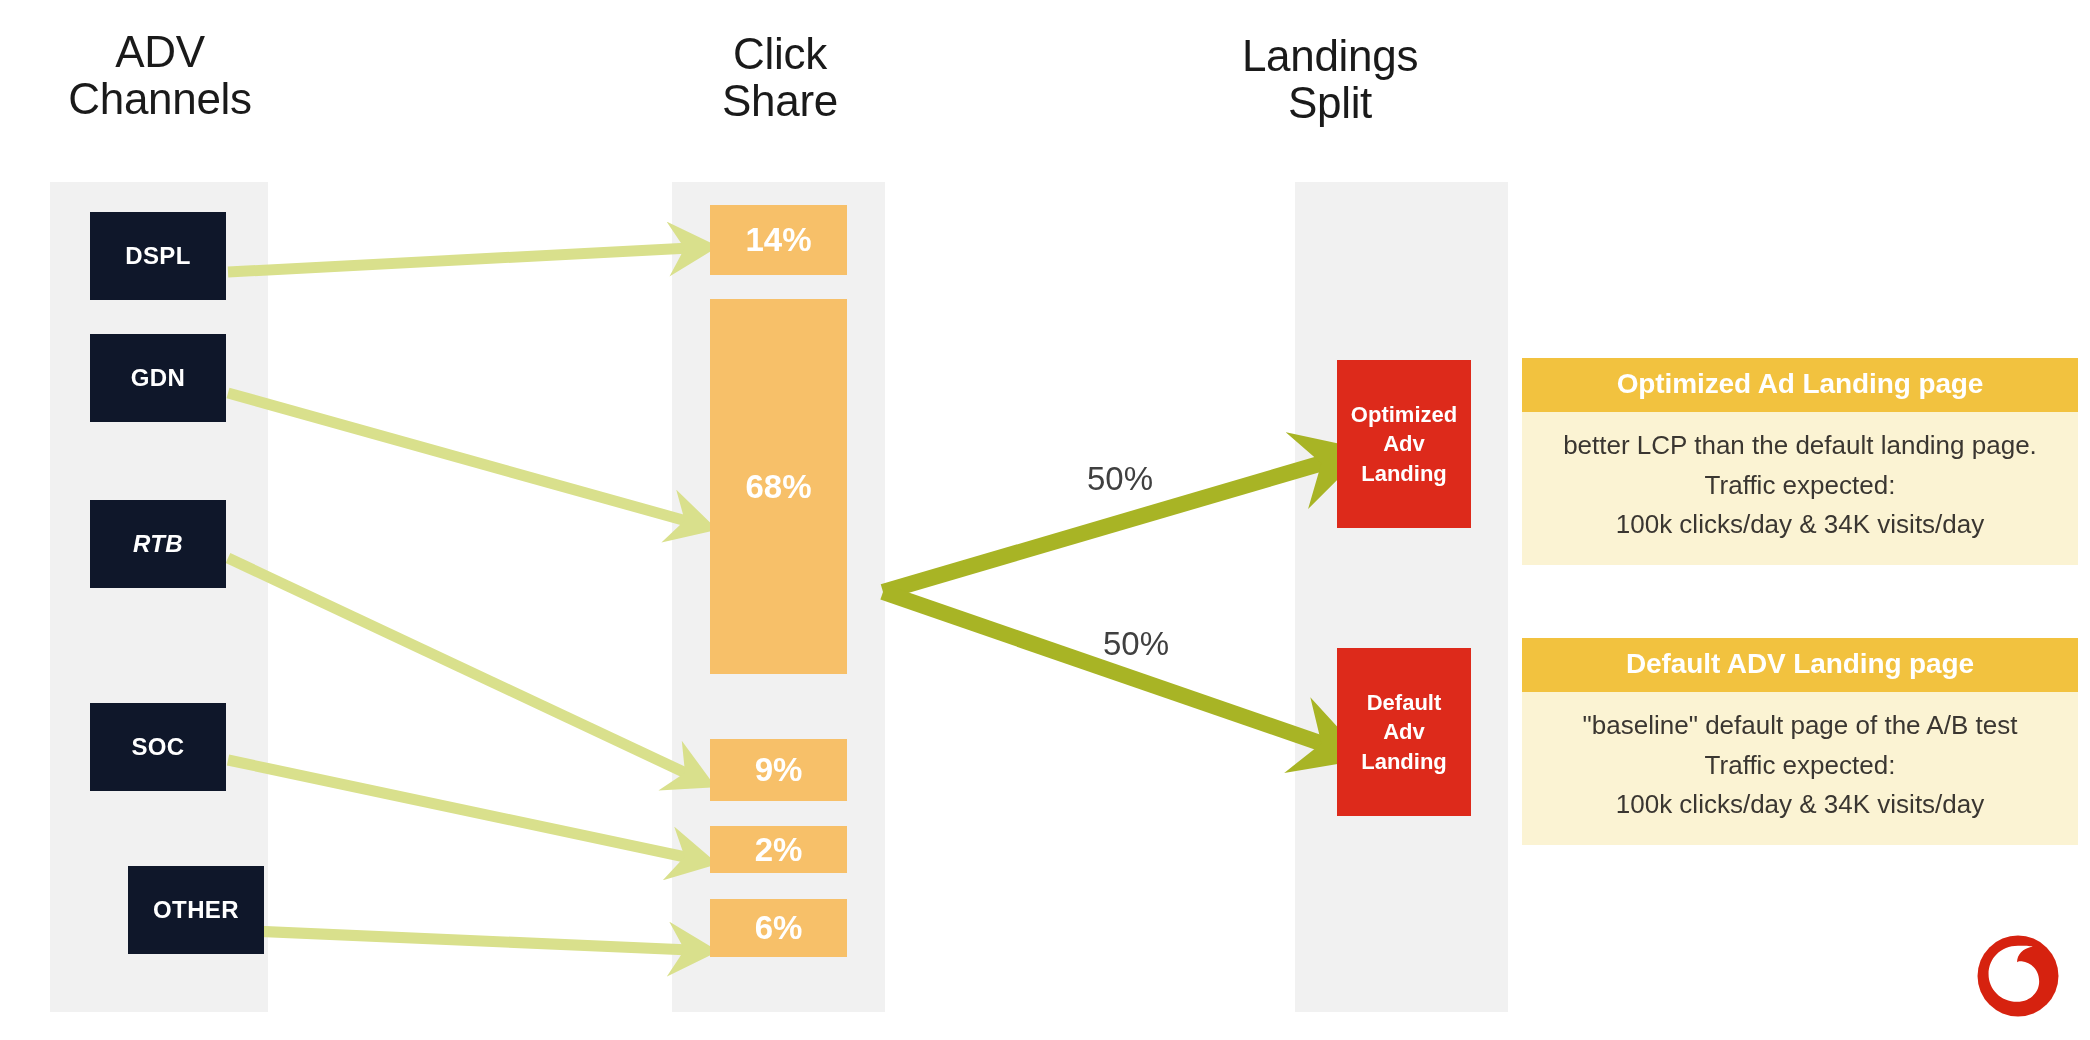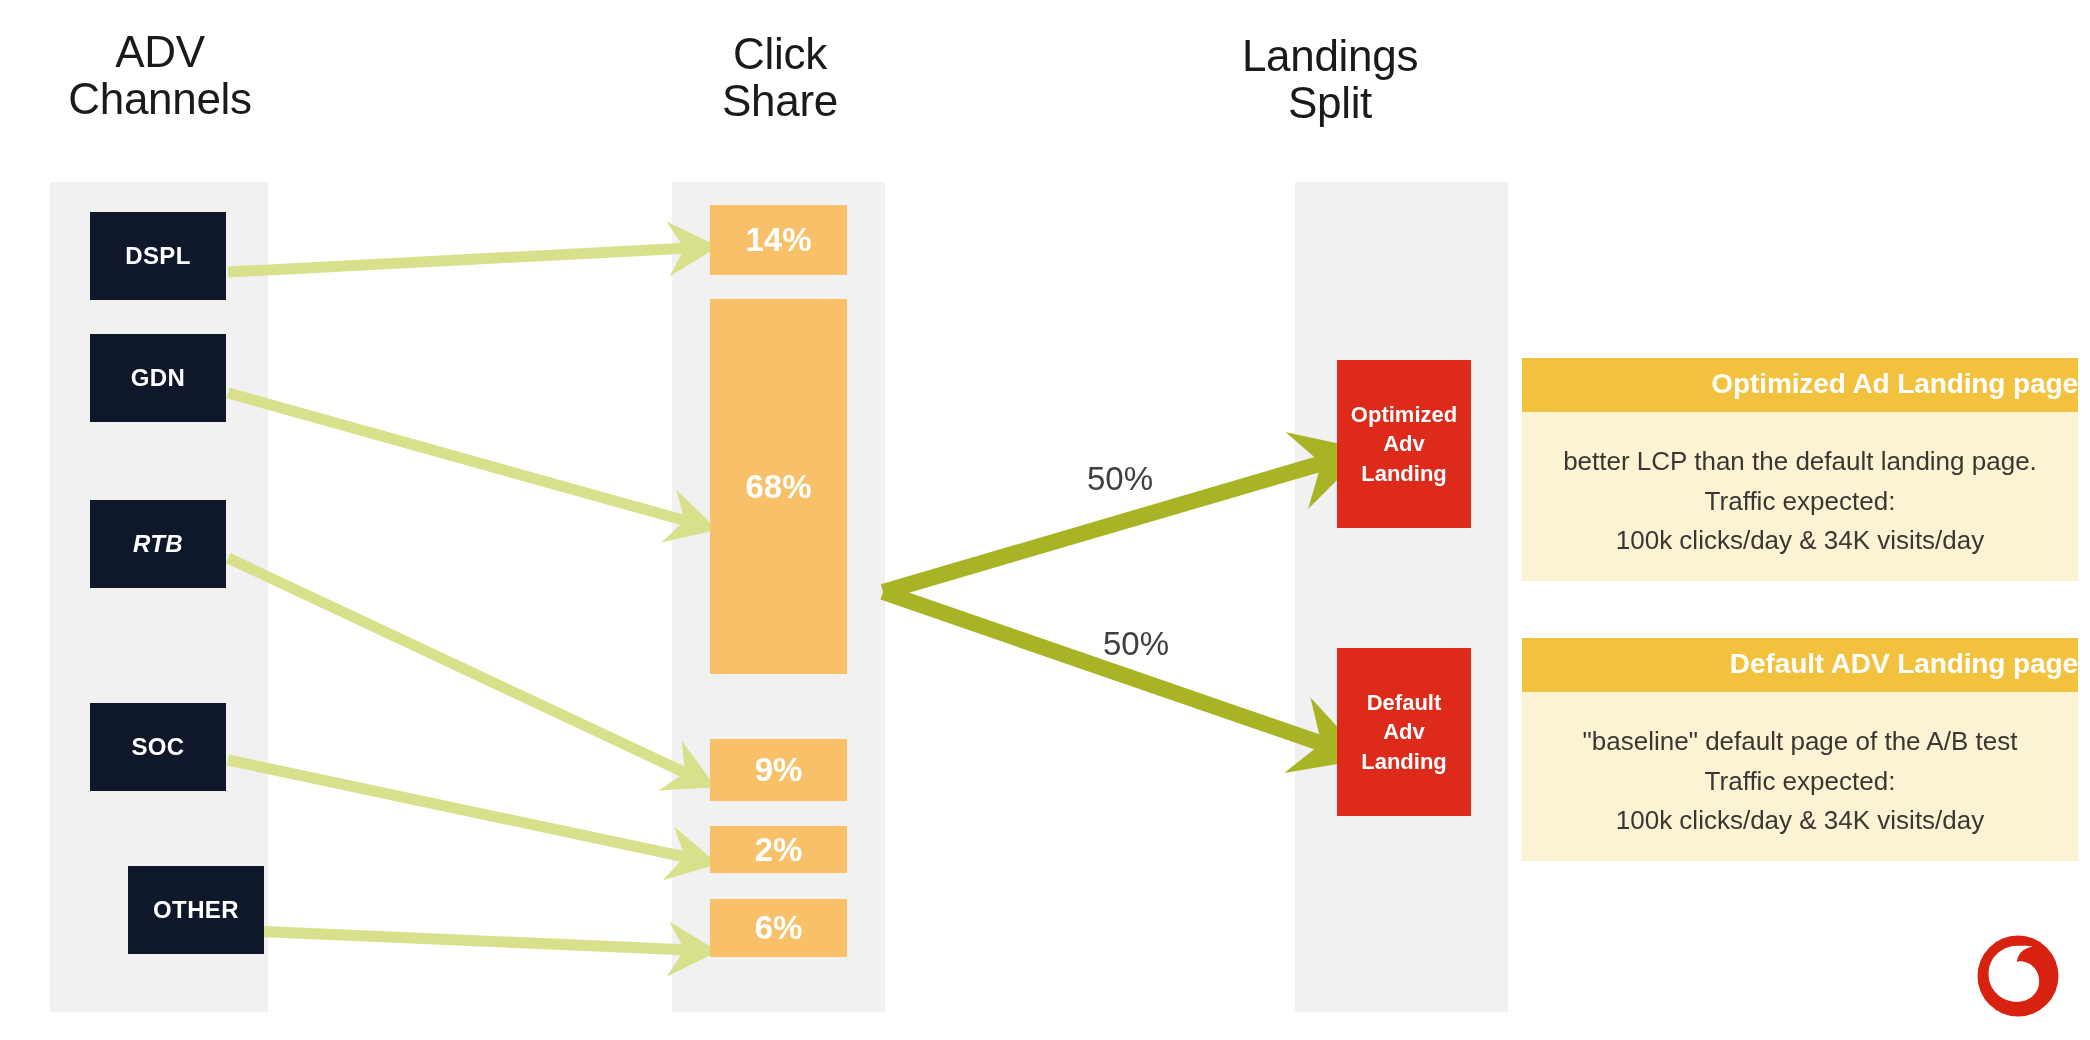--- a/index.html
+++ b/index.html
@@ -103,32 +103,31 @@
     width: 556px;
     background: #fbf3d3;
   }
   #info-card-0 { top: 358px; }
   #info-card-1 { top: 638px; }
   .info-card-header {
     background: #f2c23f;
     color: #ffffff;
     font-size: 28px;
     font-weight: bold;
-    text-align: right;
+    text-align: center;
     padding: 10px 0 12px 0;
     letter-spacing: -0.1px;
   }
   .info-card-body {
     padding: 14px 14px 20px 14px;
     text-align: center;
     font-size: 26px;
     line-height: 1.52;
     color: #3a3631;
     white-space: pre-line;
-    margin-top: 16px;
   }
 
   
   #flow-svg {
     position: absolute;
     left: 0; top: 0;
     width: 2090px;
     height: 1040px;
     pointer-events: none;
   }

